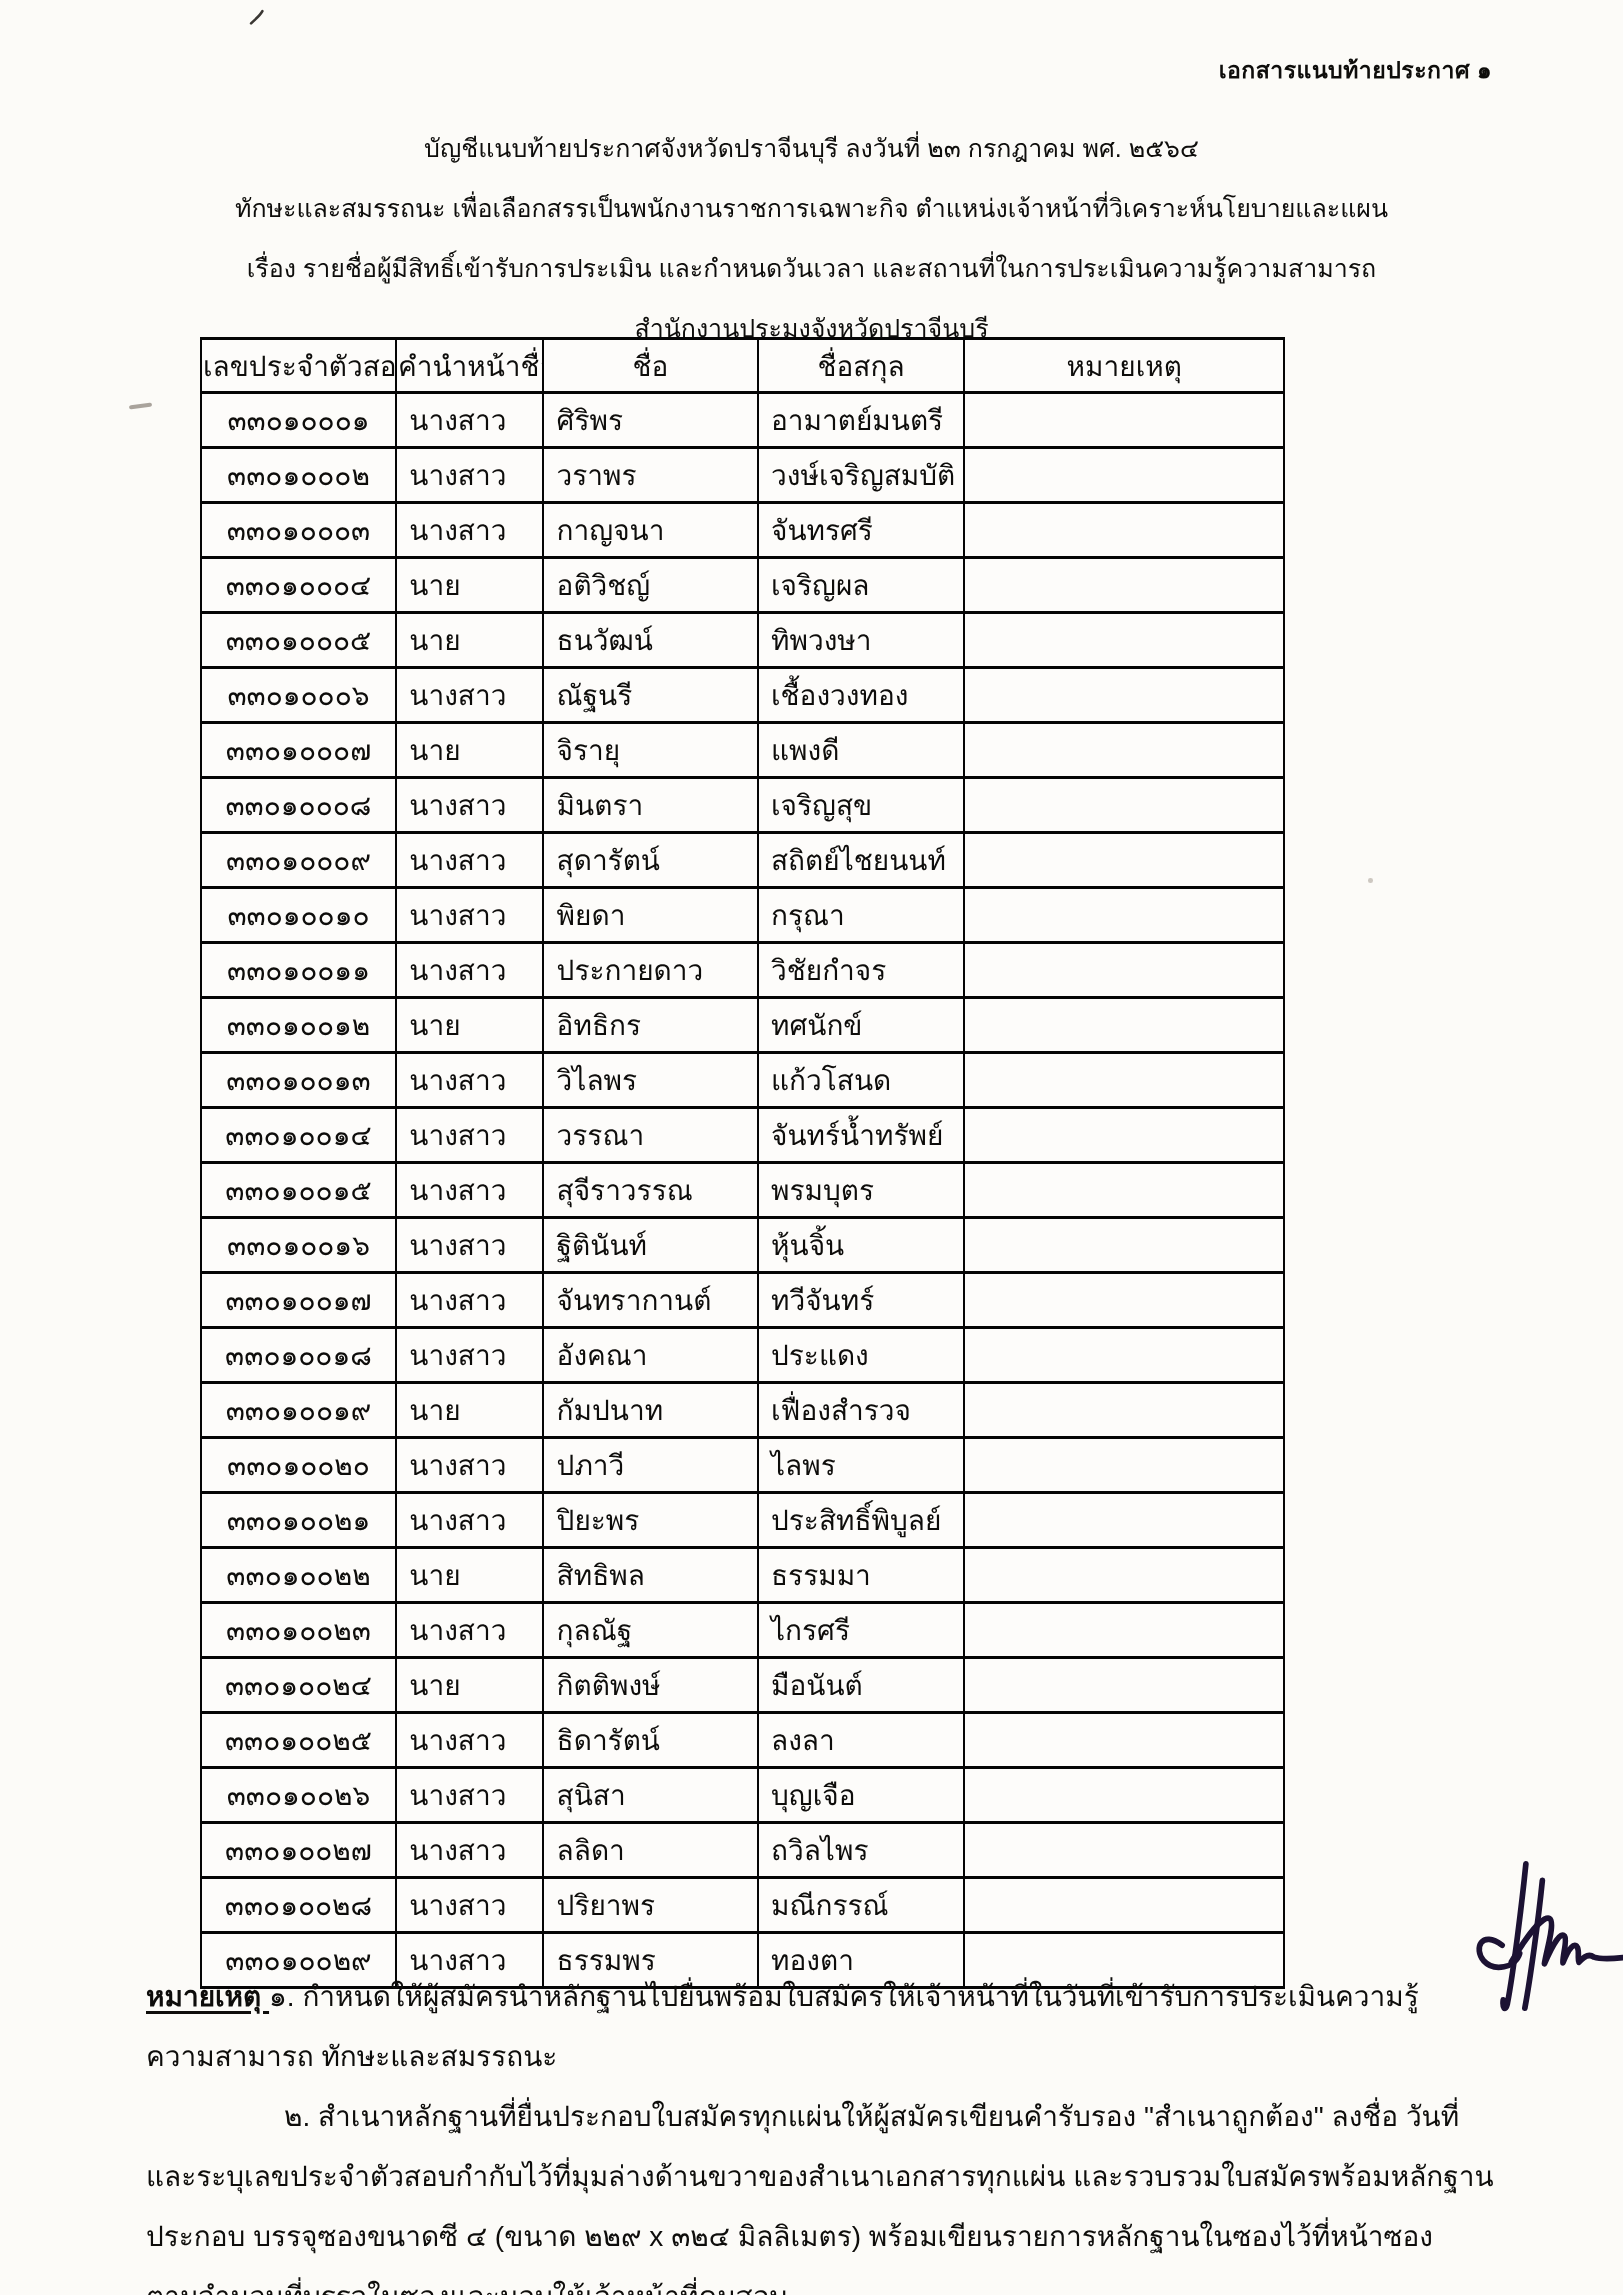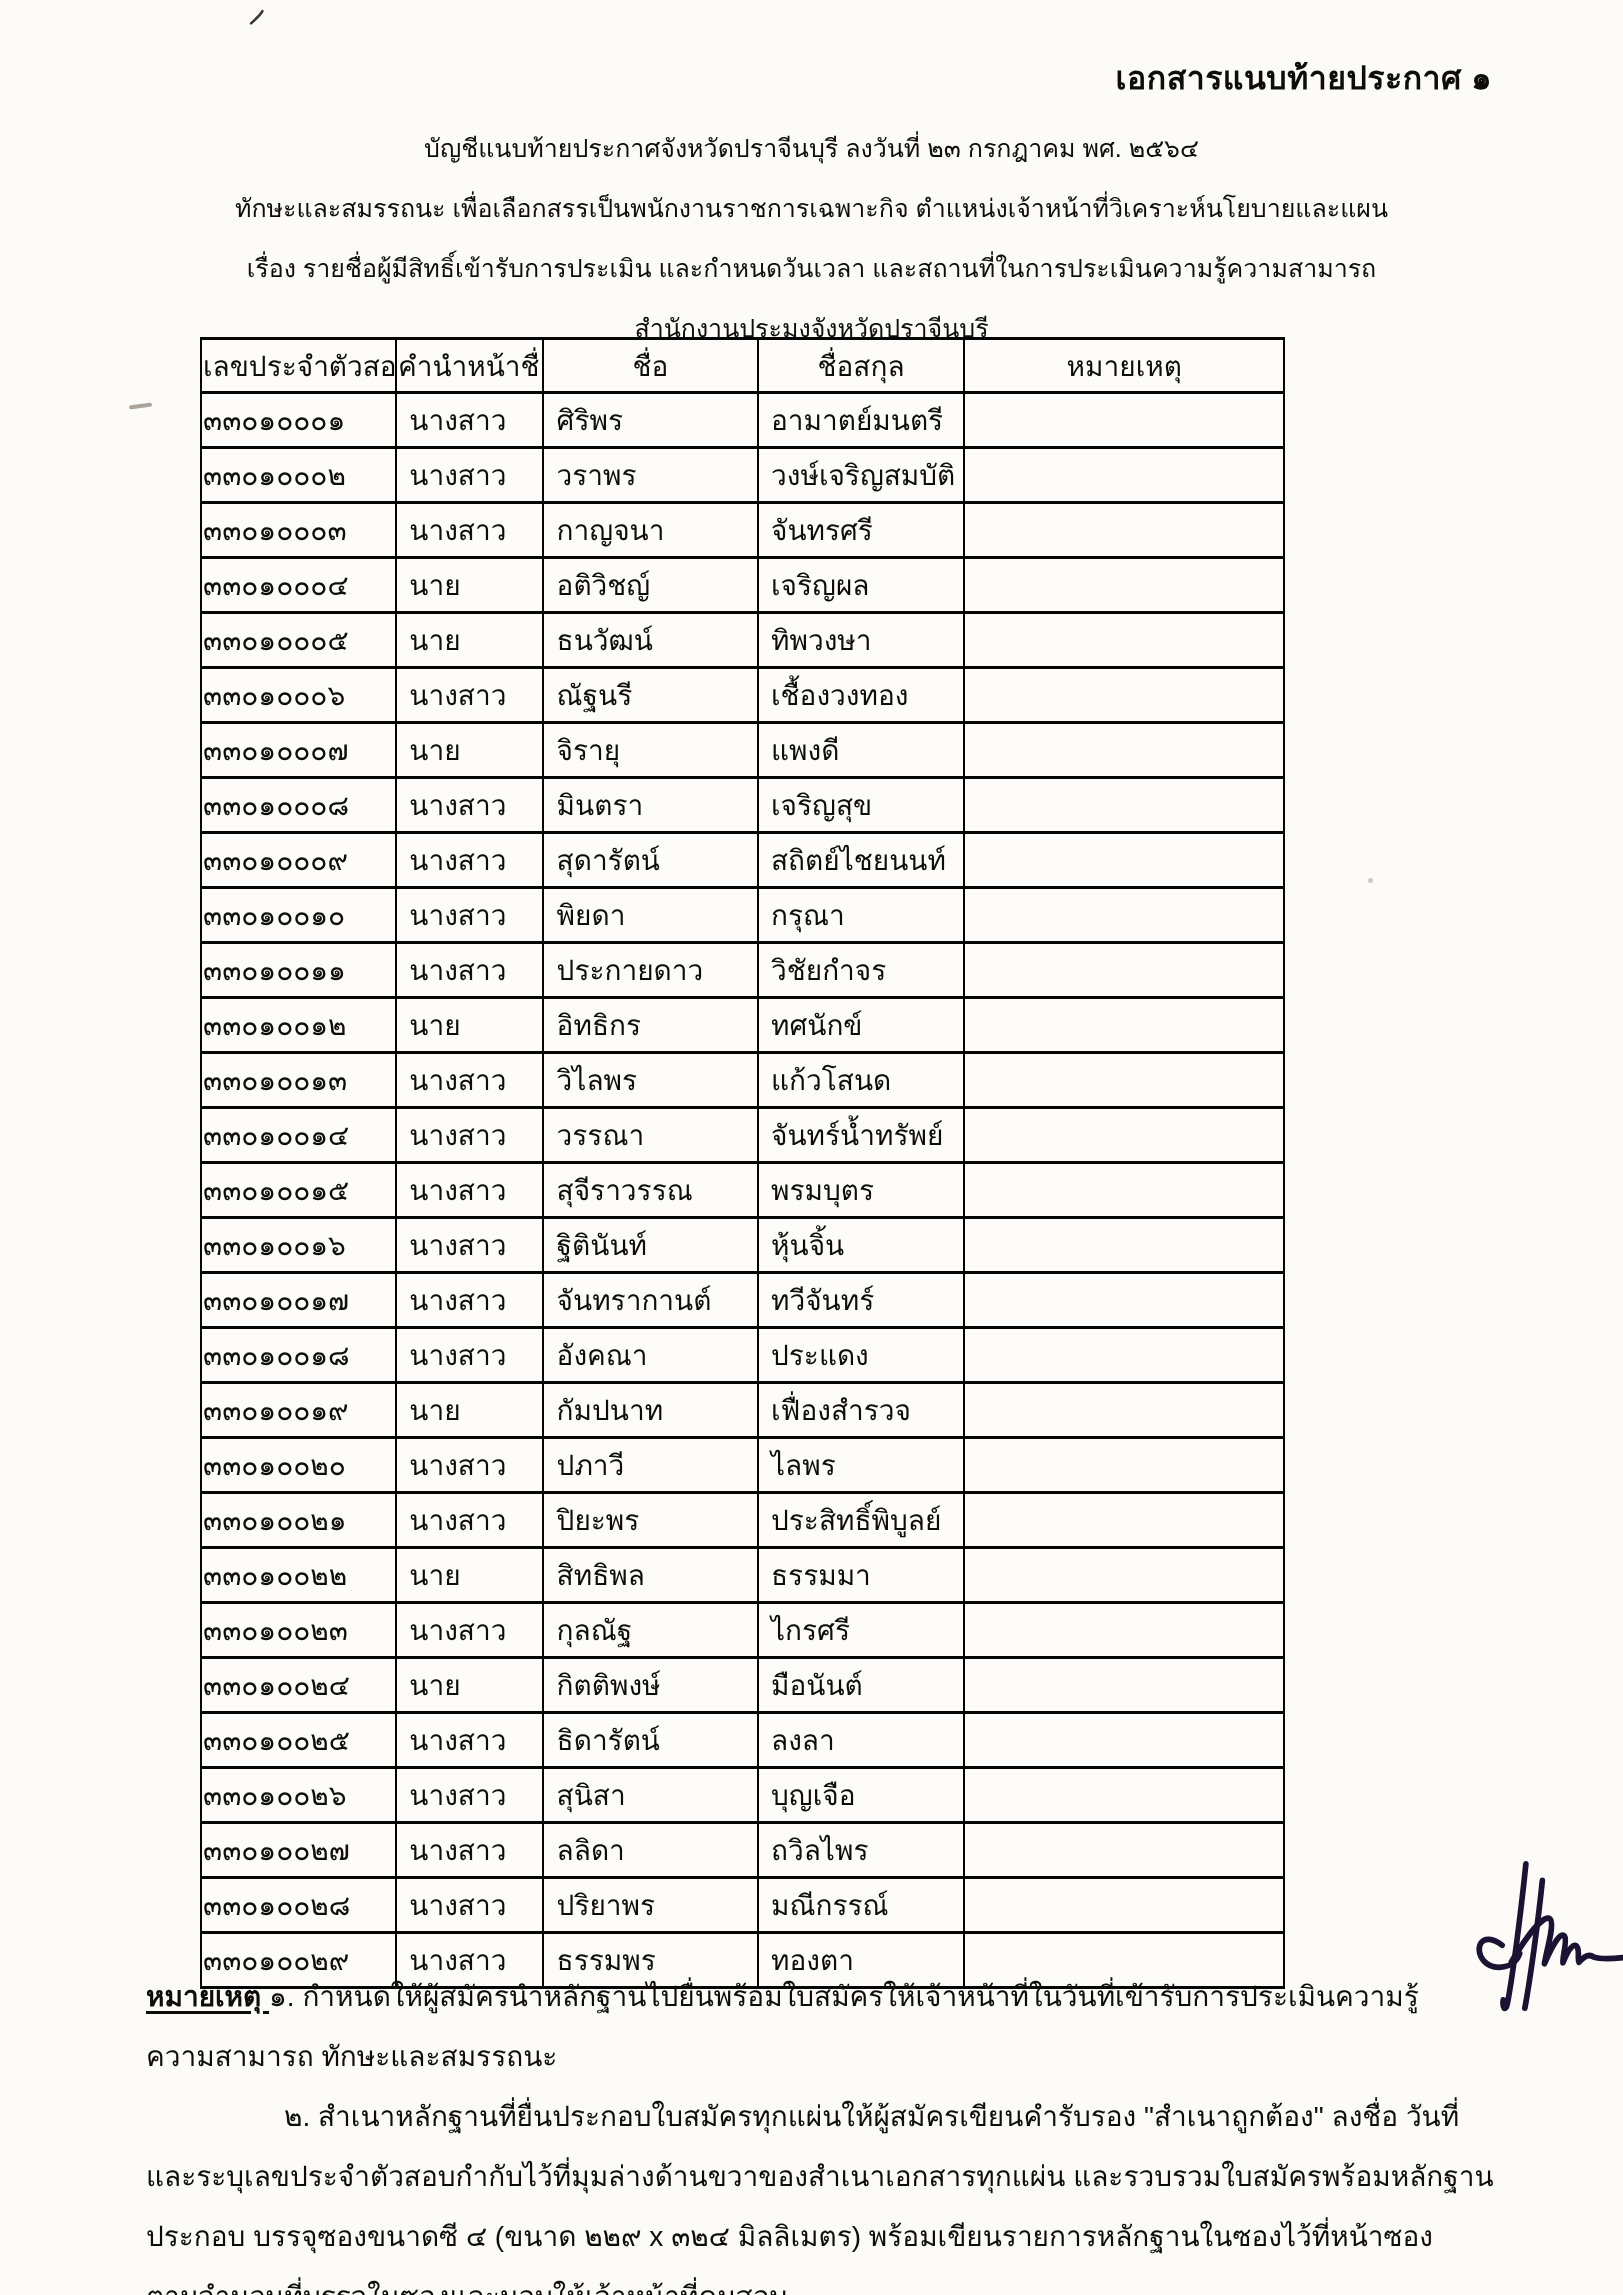--- a/index.html
+++ b/index.html
@@ -9,21 +9,21 @@
     font-family:"Liberation Sans","DejaVu Sans",sans-serif;
     color:#0e0d0b;
     position:relative;
     overflow:hidden;
   }
   .page{position:absolute;inset:0;}
 
   
   .corner-label{
     position:absolute;top:52px;right:131px;
-    font-size:32px;font-weight:700;letter-spacing:0.5px;
+    font-size:23px;font-weight:700;letter-spacing:0.5px;
   }
   .doc-title{position:absolute;top:128px;left:0;right:0;text-align:center;}
   .doc-title .line{height:60px;font-size:25px;white-space:nowrap;}
 
   
   table.roster{
     position:absolute;top:337px;left:200px;
     width:1085px;
     border-collapse:collapse;
     table-layout:fixed;
@@ -39,21 +39,21 @@
     border-right:2.1px solid #050505;
     border-top:3.6px solid #050505;
     border-bottom:3.6px solid #050505;
     font-size:28px;
     font-weight:400;
     overflow:hidden;
     white-space:nowrap;
   }
   table.roster th{height:49px;text-align:center;vertical-align:middle;}
   table.roster td{height:50px;vertical-align:middle;}
-  td.cell-id{}
+  td.cell-id{text-align:center;}
   td.cell-title,td.cell-first,td.cell-last{text-align:left;padding-left:12.4px;}
   td.cell-note{text-align:left;}
 
   
   .notes{position:absolute;top:1974px;left:146px;right:77px;font-size:28px;}
   .notes .nline{height:60px;white-space:nowrap;}
   .notes .indent{padding-left:138px;}
   .notes .lbl{font-weight:700;text-decoration:underline;text-underline-offset:5.2px;text-decoration-thickness:2.6px;}
 
   

